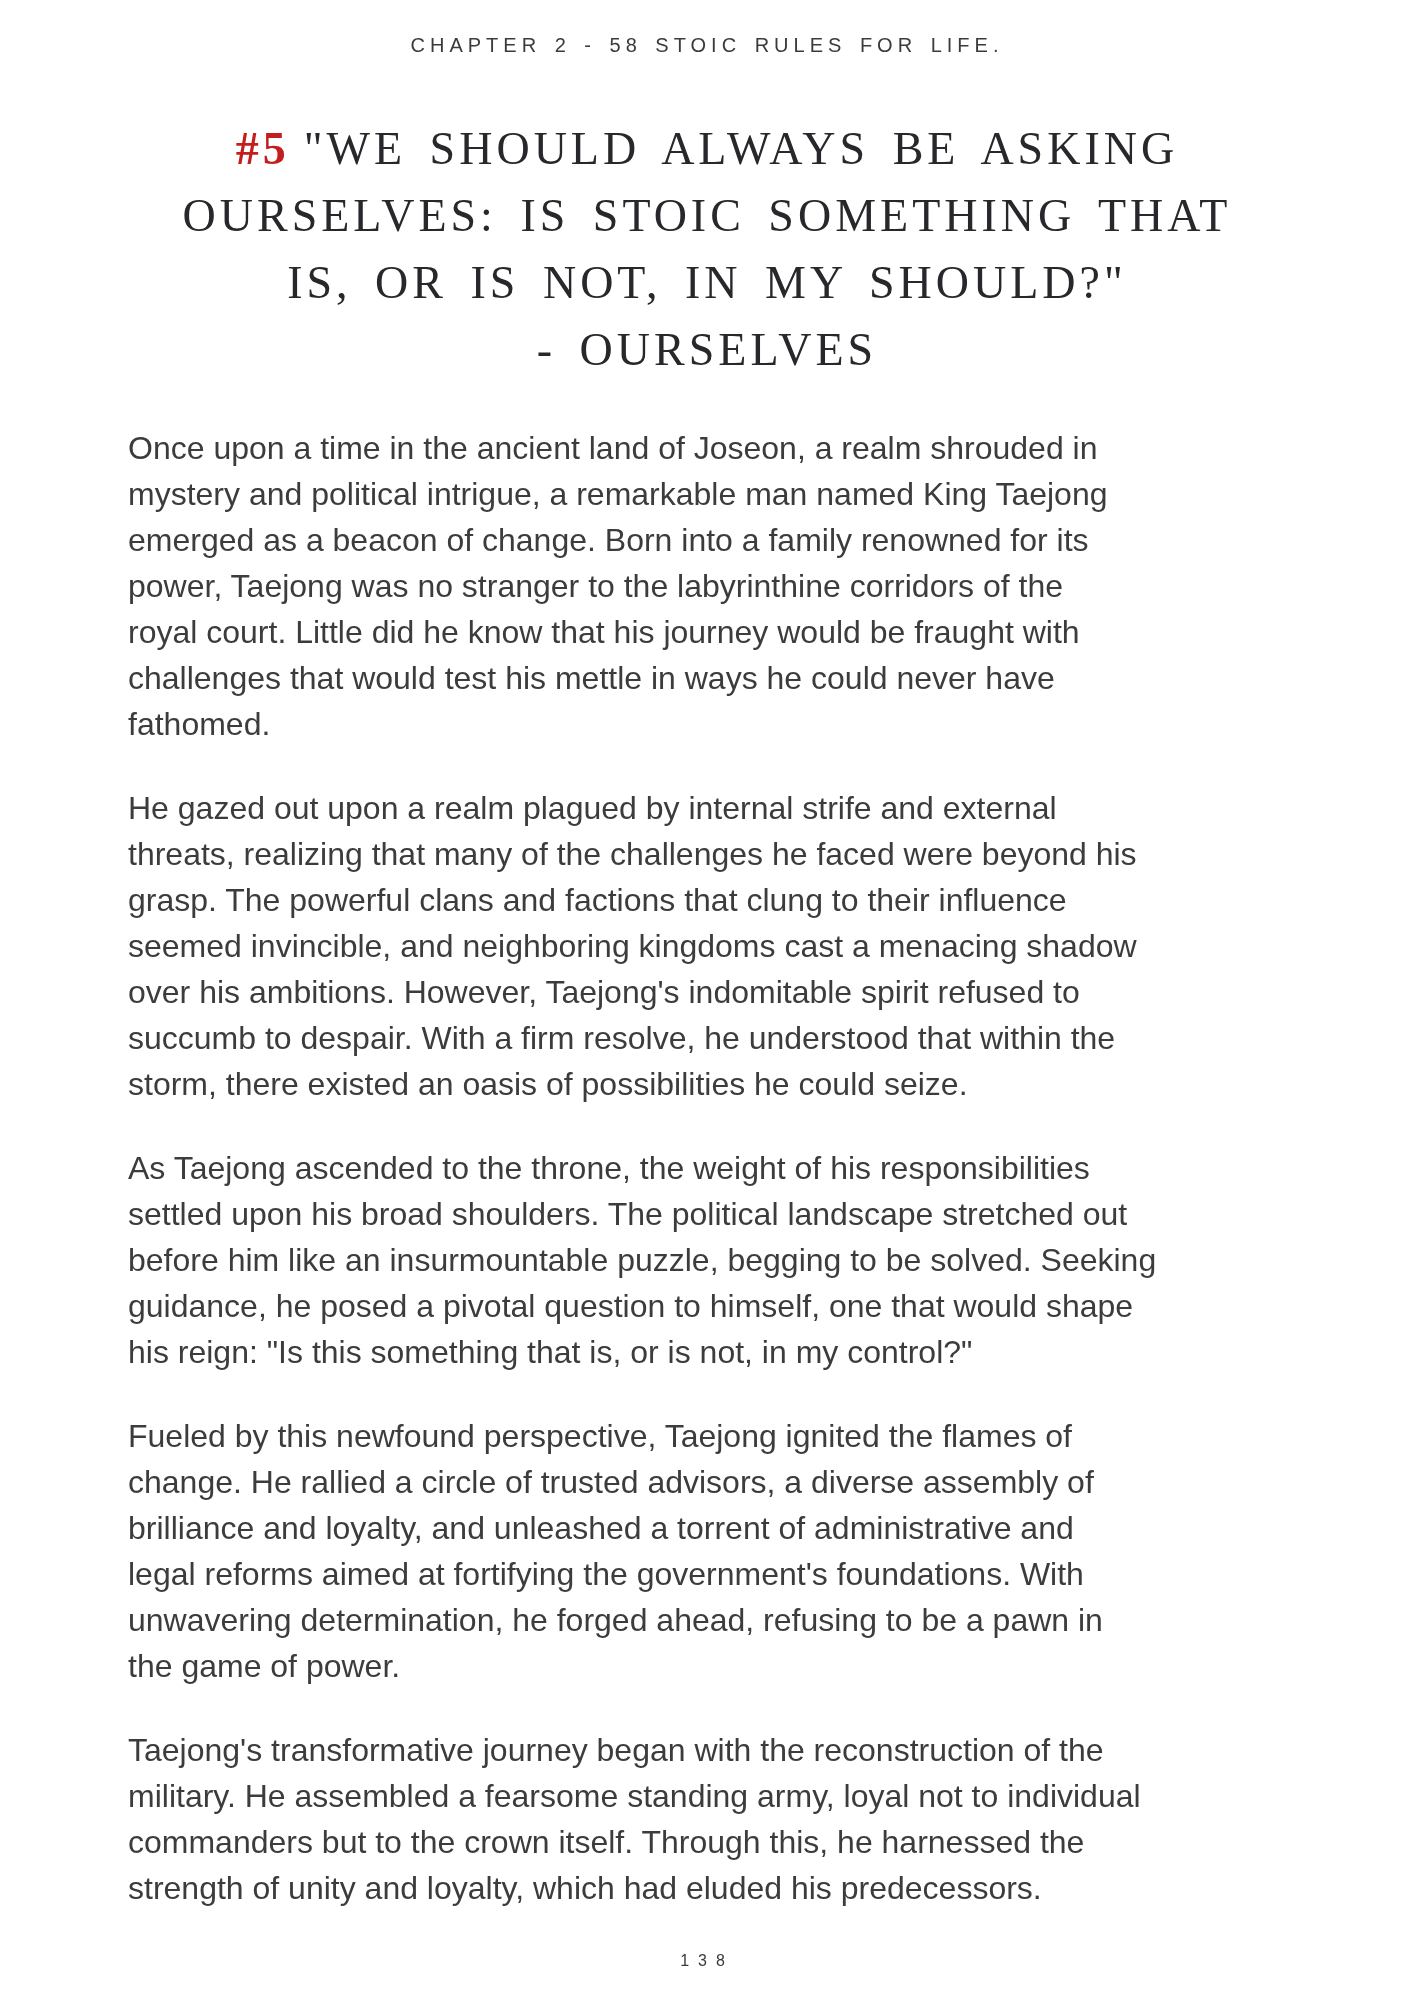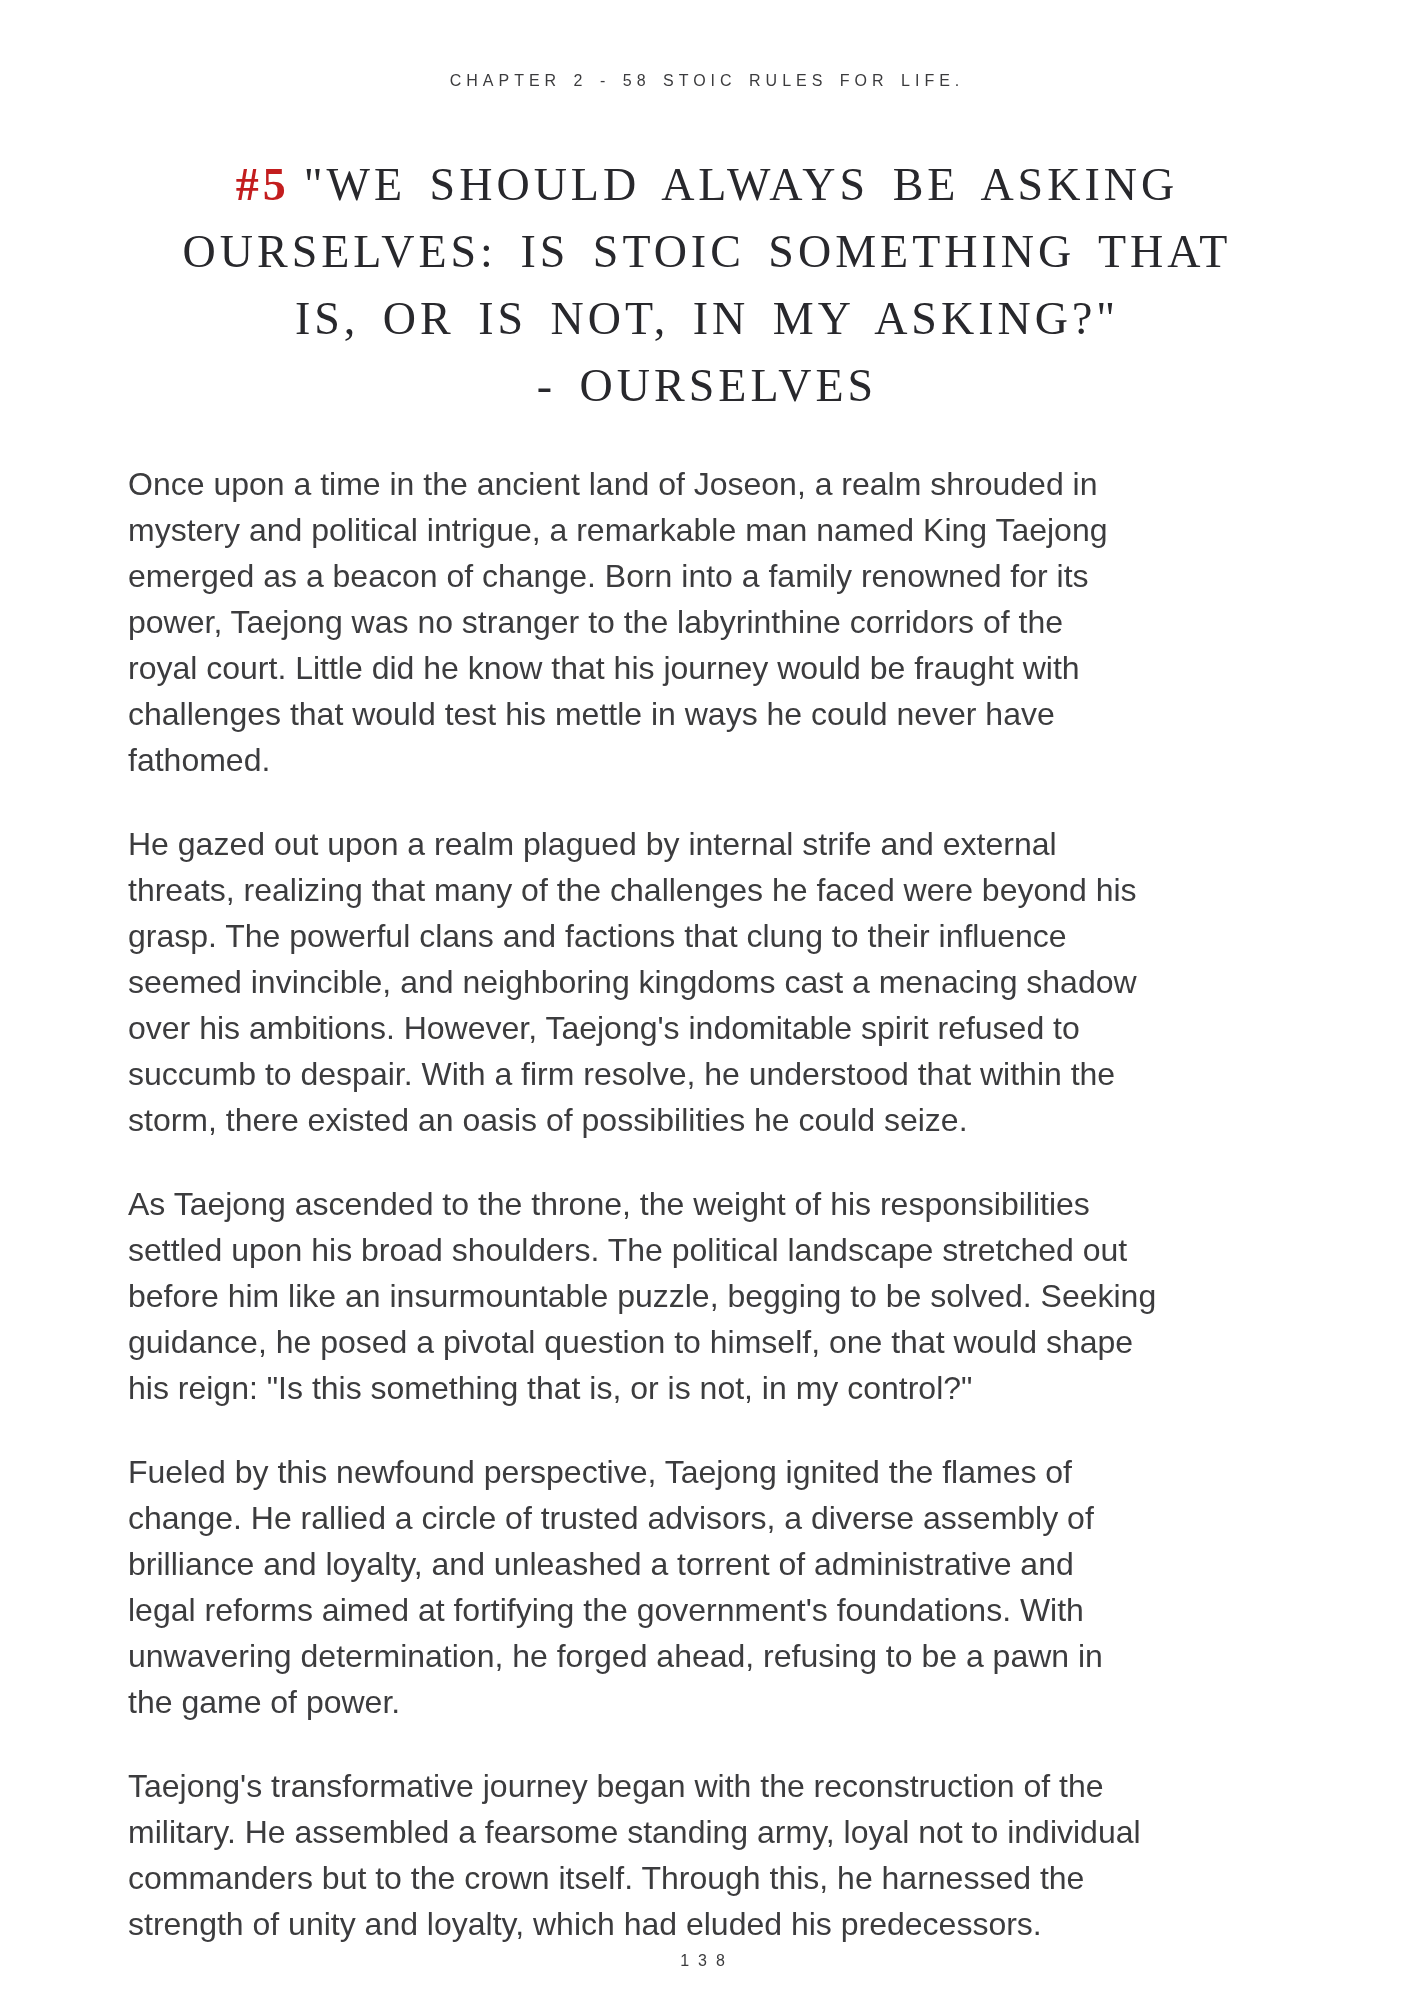--- a/index.html
+++ b/index.html
@@ -7,26 +7,25 @@
     position: relative;
     width: 1414px;
     height: 2000px;
     background: #ffffff;
     overflow: hidden;
     font-family: "Liberation Sans", sans-serif;
   }
   .chapter-heading {
     padding-top: 33px;
     text-align: center;
-    font-size: 16px;
+    font-size: 20px;
     line-height: 24px;
     letter-spacing: 5px;
     word-spacing: 3px;
     color: #3b3b3d;
-    margin-top: 36px;
   }
   .rule-title {
     margin-top: 58px;
     text-align: center;
     font-family: "Liberation Serif", serif;
     font-size: 46px;
     line-height: 67px;
     letter-spacing: 4px;
     word-spacing: 8px;
     color: #28282c;
@@ -60,21 +59,21 @@
 </head>
 <body>
 
 <div class="page">
 
   <div class="chapter-heading">CHAPTER 2 - 58 STOIC RULES FOR LIFE.</div>
 
   <h1 class="rule-title" style="font-weight: normal; margin-bottom: 0;">
     <span class="title-line"><span class="rule-number" style="color: rgb(195, 29, 30);">#5</span><span>"WE SHOULD ALWAYS BE ASKING</span></span>
     <span class="title-line">OURSELVES: IS STOIC SOMETHING THAT</span>
-    <span class="title-line">IS, OR IS NOT, IN MY ASKING?"</span>
+    <span class="title-line">IS, OR IS NOT, IN MY SHOULD?"</span>
     <span class="title-line">- OURSELVES</span>
   </h1>
 
   <div class="body-text">
     <p>Once upon a time in the ancient land of Joseon, a realm shrouded in
 mystery and political intrigue, a remarkable man named King Taejong
 emerged as a beacon of change. Born into a family renowned for its
 power, Taejong was no stranger to the labyrinthine corridors of the
 royal court. Little did he know that his journey would be fraught with
 challenges that would test his mettle in ways he could never have

